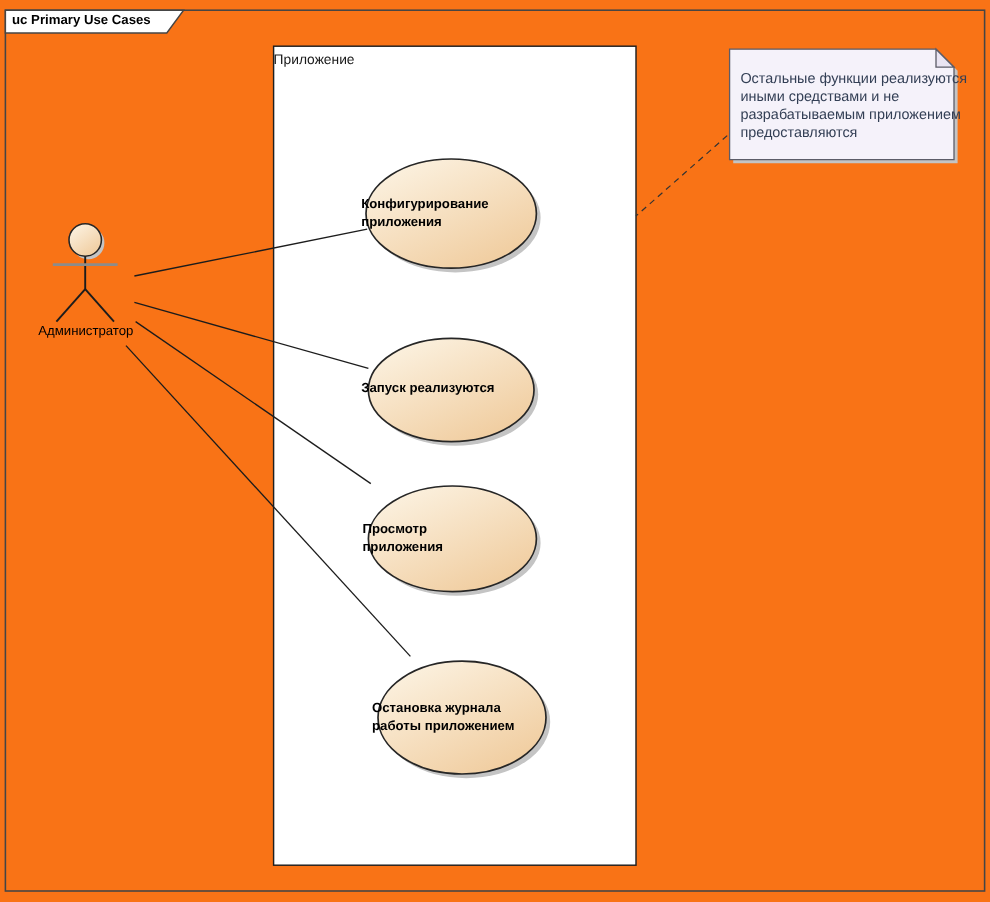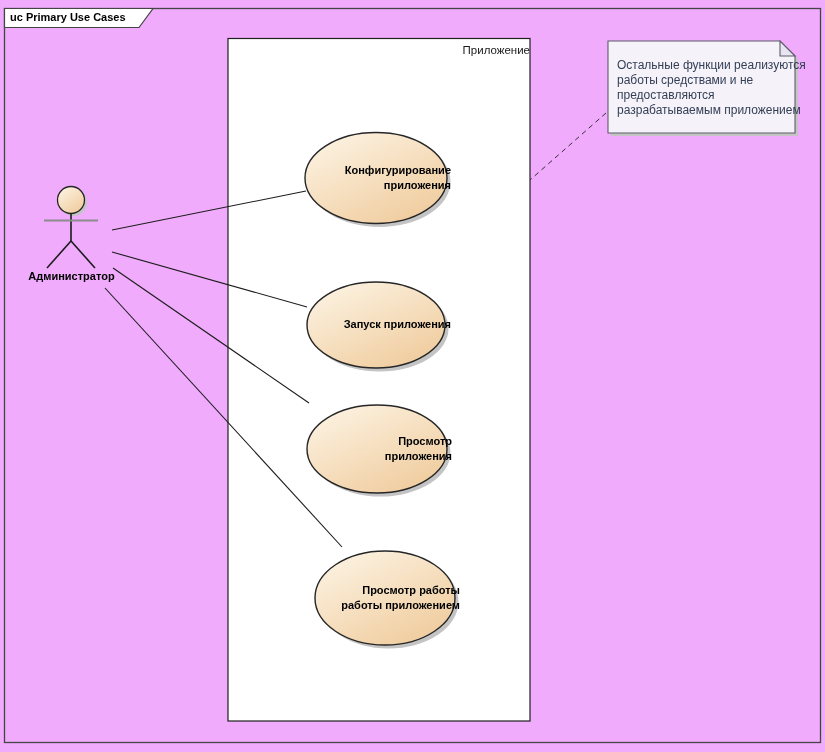--- a/index.html
+++ b/index.html
@@ -3,31 +3,31 @@
 <meta charset="utf-8">
 <style>
   :root{
     --ellipse-top:#fdf6e8; --ellipse-bottom:#f0cc9e; --node-stroke:#262626;
     --shadow:#c4c4c4; --note-bg:#f5f2fa; --note-fold:#e9e4f2; --note-stroke:#5c5c68;
     --note-text:#333f55; --line:#1c1c1c; --frame-stroke:#454545; --arm:#8c8c8c;
     --text:#000000;
   }
   *{margin:0;padding:0;box-sizing:border-box}
   body{background:#fff;font-family:"Liberation Sans",sans-serif}
-  #canvas{position:relative;width:825px;height:752px;background:#f0abfc;overflow:hidden}
+  #canvas{position:relative;width:825px;height:752px;background:#f97316;overflow:hidden}
   #shapes{position:absolute;left:0;top:0}
   .lbl{position:absolute;color:var(--text)}
   .frame-title{left:10px;top:11px;font-size:11px;font-weight:bold;white-space:nowrap}
-  .boundary-label{left:228px;top:44px;width:302px;text-align:right;font-size:11.5px;color:#1a1a1a}
-  .uc-label{position:absolute;text-align:right;font-size:11px;font-weight:bold;line-height:15px;color:#000}
+  .boundary-label{left:228px;top:44px;width:302px;text-align:left;font-size:11.5px;color:#1a1a1a}
+  .uc-label{position:absolute;text-align:left;font-size:11px;font-weight:bold;line-height:15px;color:#000}
   .uc1{left:301px;top:163px;width:150px}
   .uc2{left:301px;top:317px;width:150px}
   .uc3{left:302px;top:434px;width:150px}
   .uc4{left:310px;top:583px;width:150px}
-  .actor-label{left:1px;top:270px;width:141px;text-align:center;font-size:11px;font-weight:bold}
+  .actor-label{left:1px;top:270px;width:141px;text-align:center;font-size:11px;font-weight:normal}
   .note-text{left:617px;top:58px;font-size:12px;line-height:15px;color:var(--note-text)}
   .note-text div{white-space:nowrap}
 </style>
 </head>
 <body>
 
 <div id="canvas">
 
   <svg id="shapes" width="825" height="752" viewBox="0 0 825 752">
     <defs>
@@ -78,35 +78,35 @@
   <div class="lbl frame-title">uc Primary Use Cases</div>
 
   <div class="lbl boundary-label">Приложение</div>
 
   <div class="uc-label uc1">
     <div>Конфигурирование</div>
     <div>приложения</div>
   </div>
 
   <div class="uc-label uc2">
-    <div>Запуск приложения</div>
+    <div>Запуск реализуются</div>
   </div>
 
   <div class="uc-label uc3">
     <div>Просмотр</div>
     <div>приложения</div>
   </div>
 
   <div class="uc-label uc4">
-    <div>Просмотр работы</div>
+    <div>Остановка журнала</div>
     <div>работы приложением</div>
   </div>
 
   <div class="lbl actor-label">Администратор</div>
 
   <div class="lbl note-text">
     <div>Остальные функции реализуются</div>
-    <div>работы средствами и не</div>
+    <div>иными средствами и не</div>
+    <div>разрабатываемым приложением</div>
     <div>предоставляются</div>
-    <div>разрабатываемым приложением</div>
   </div>
 
 </div>
 
 </body></html>

